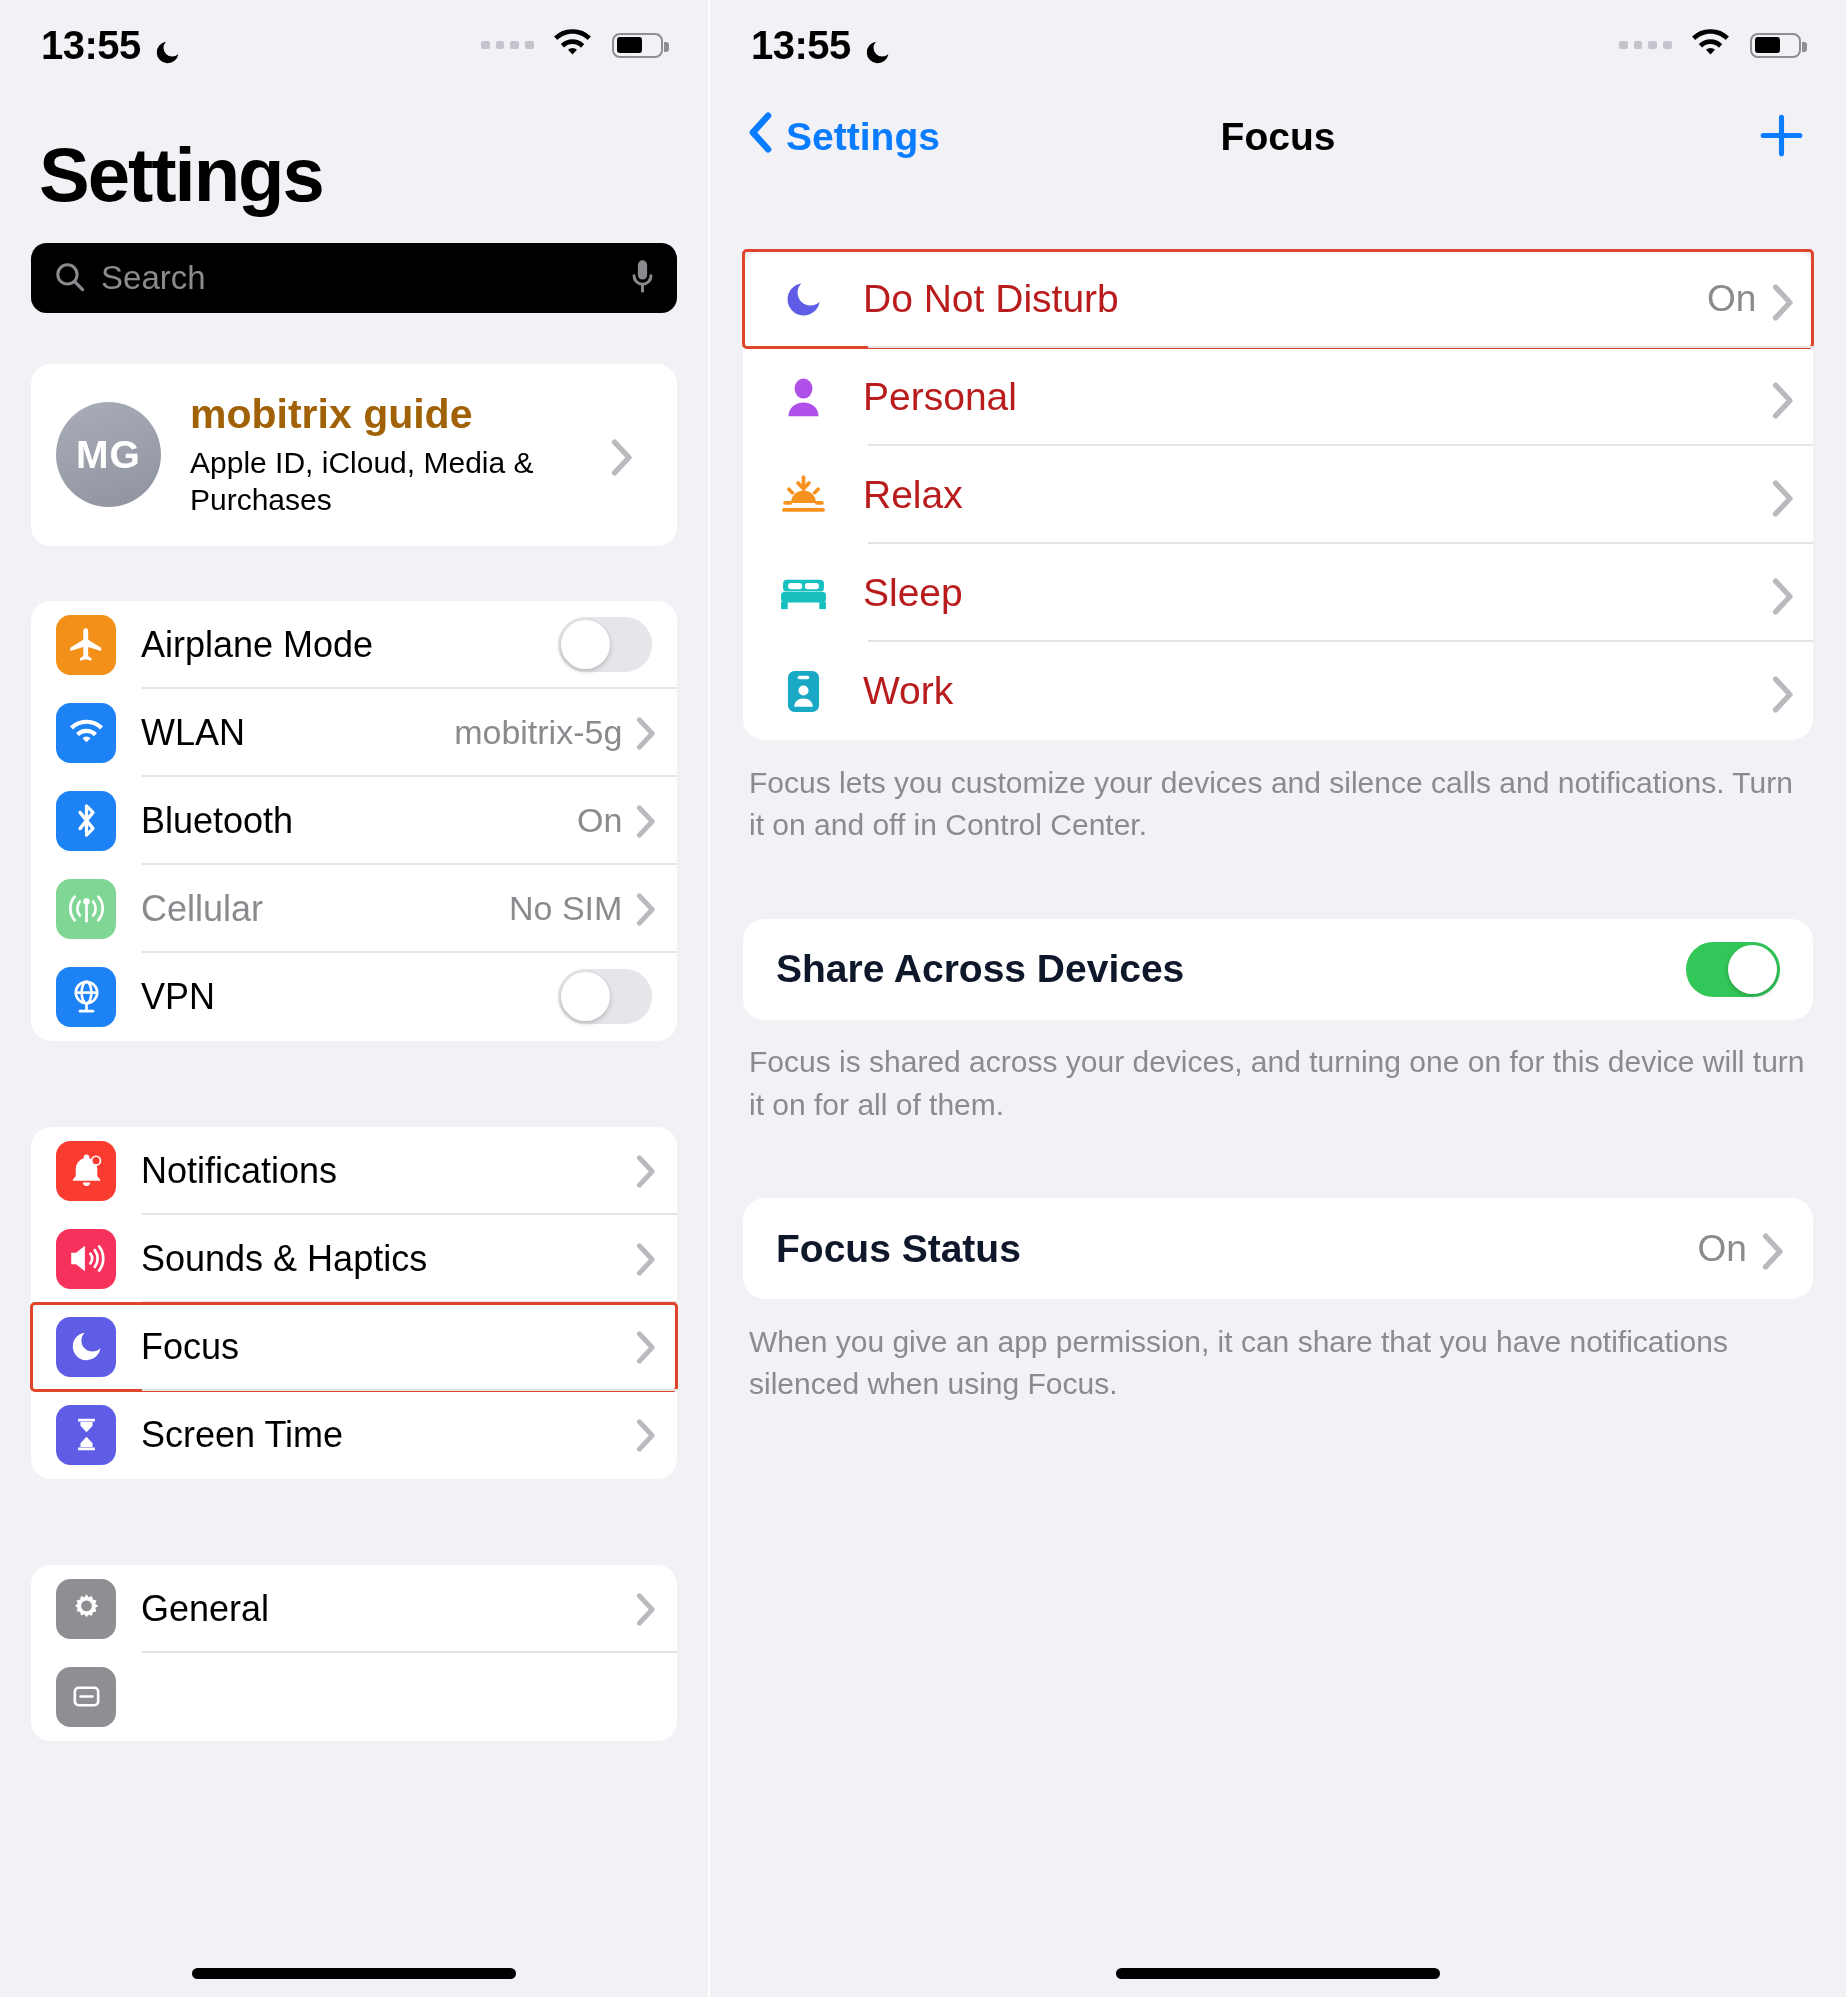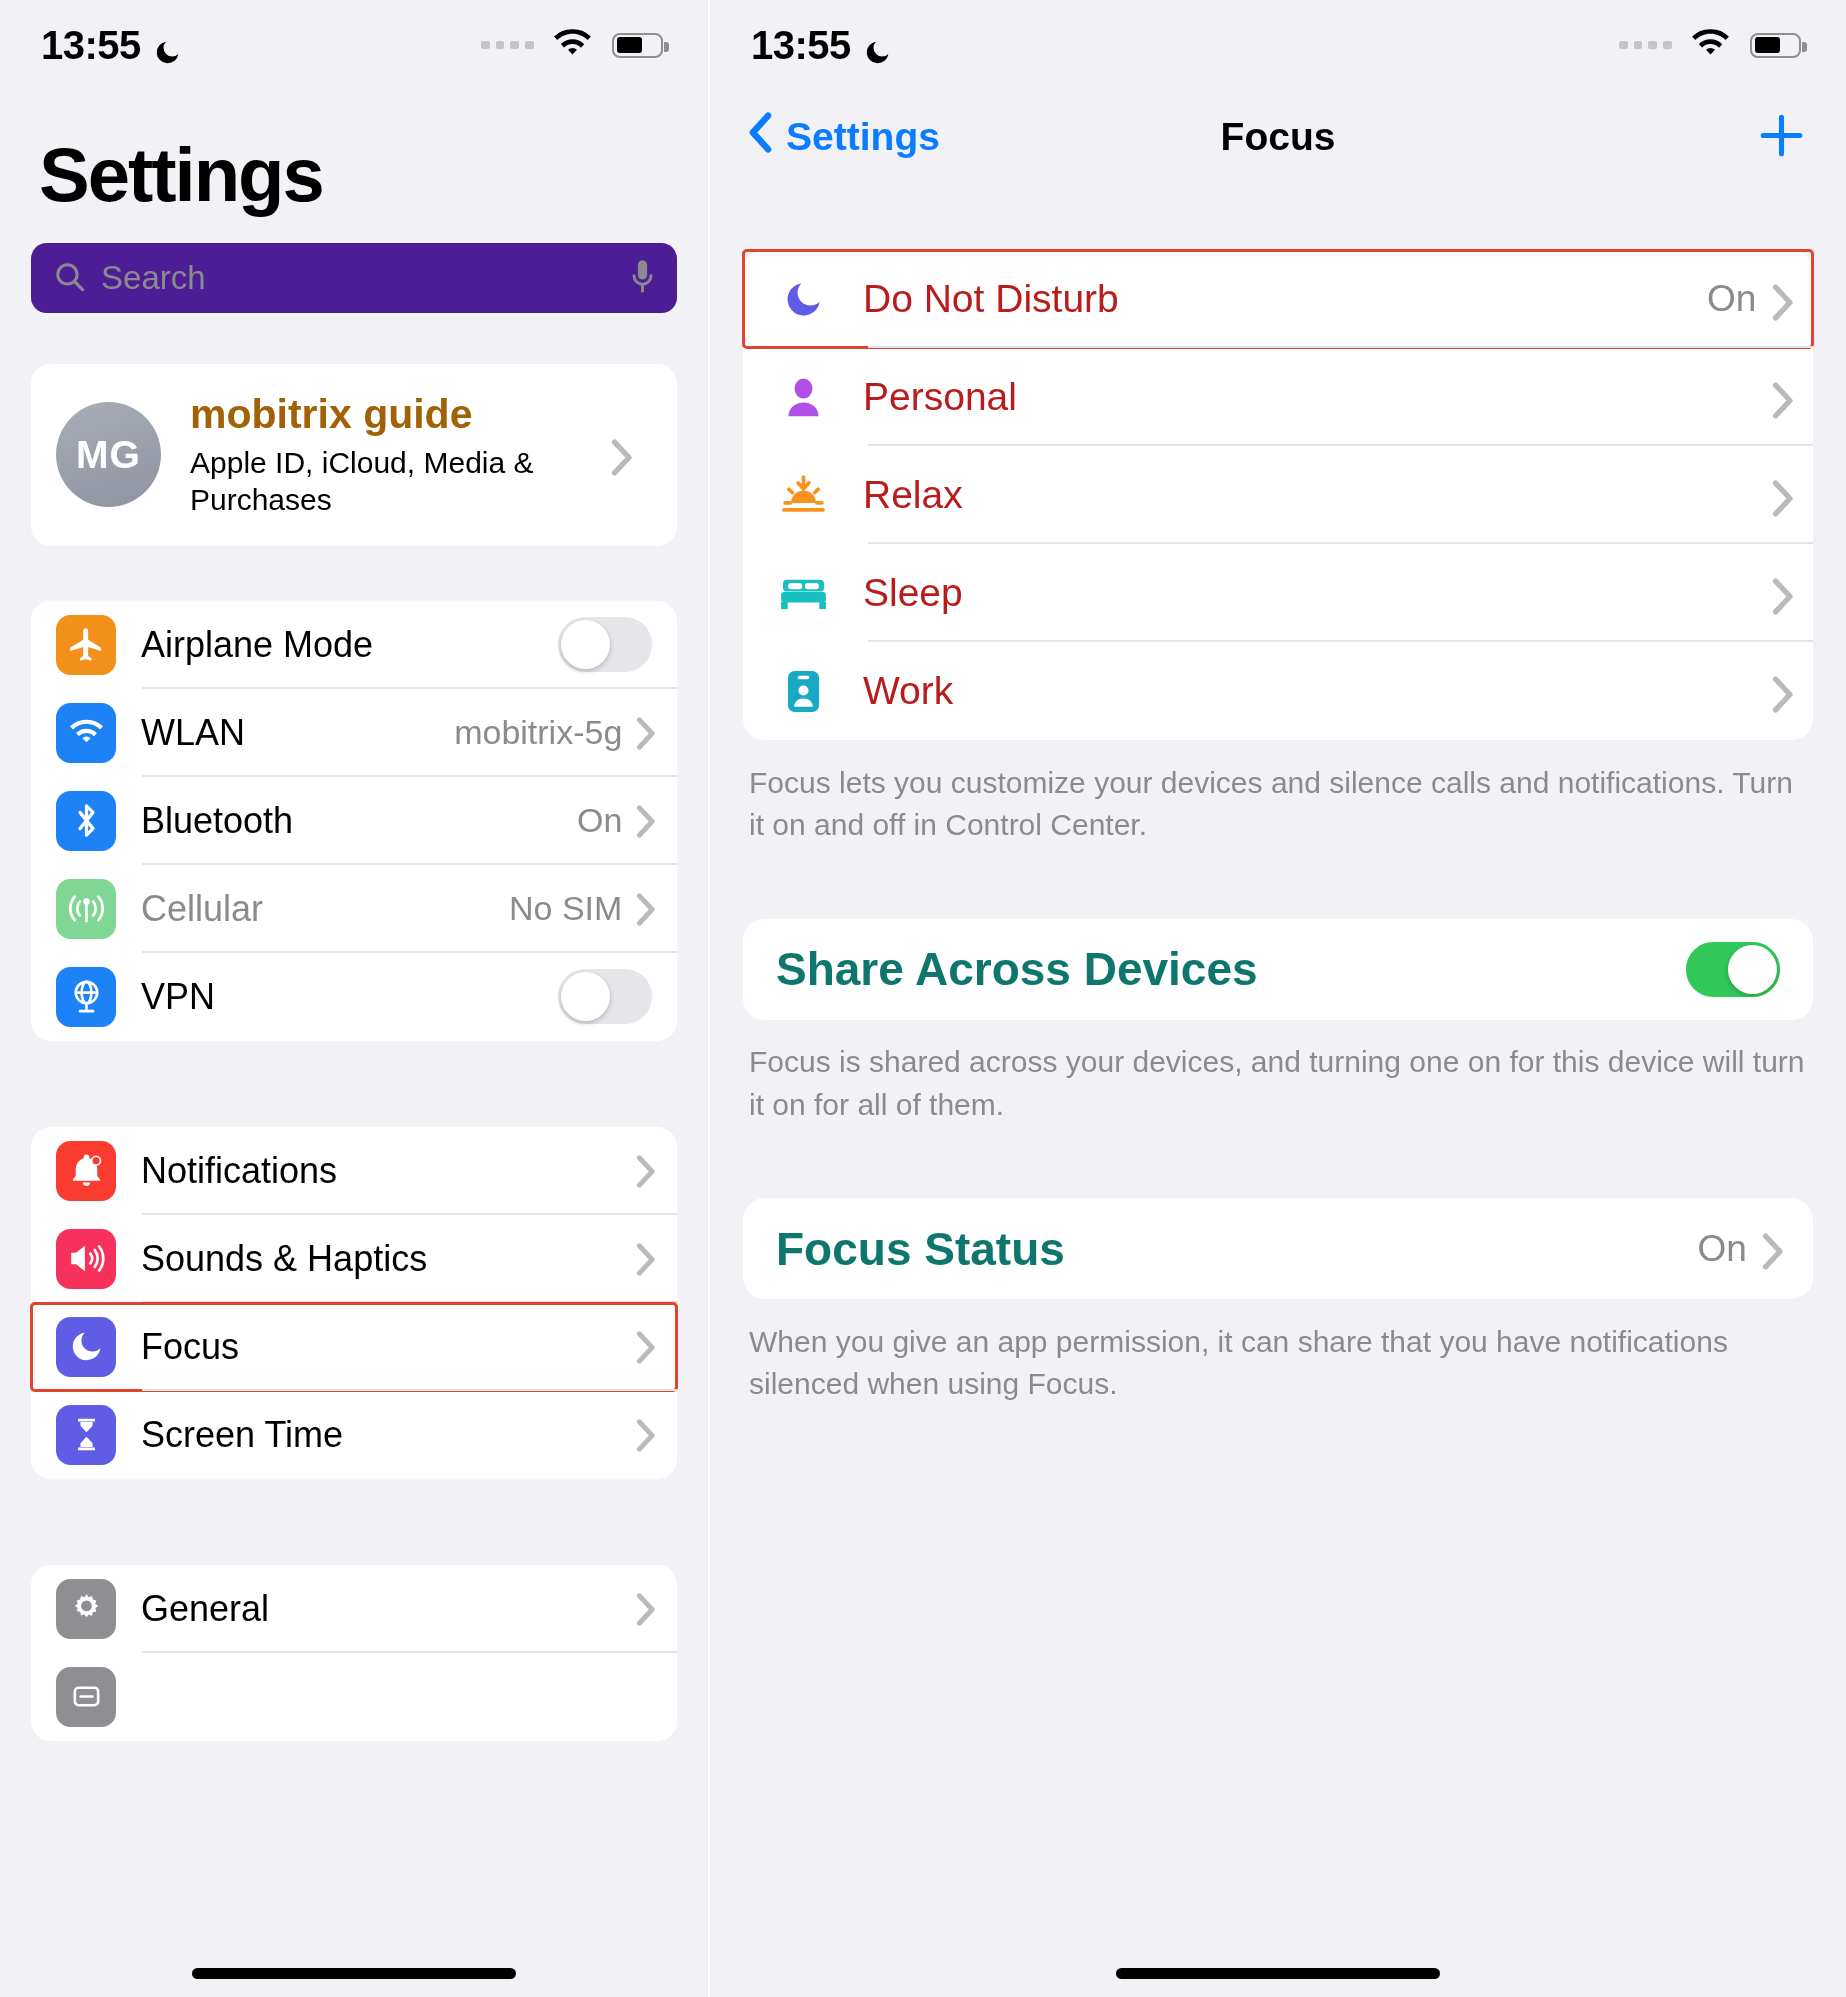--- a/index.html
+++ b/index.html
@@ -32,21 +32,21 @@
   }
   .batt::after{
     content:""; position:absolute; right:-7.8px; top:7.8px; width:4.9px; height:9.8px;
     background:#8e8e93; border-radius:0 2.9px 2.9px 0;
   }
   .batt i { display:block; height:100%; width: 62%; background:#000; border-radius:2.9px; }
 
   
   .big-title { font-size: 76px; font-weight: 800; letter-spacing: -2px; padding: 41px 0 25px 39px; color:#000; }
   .searchbar {
-    margin: 0 31px; height: 70px; background: #4c1d95; border-radius: 15.6px;
+    margin: 0 31px; height: 70px; background: #000000; border-radius: 15.6px;
     display: flex; align-items: center; padding: 0 21.5px; gap: 15.6px;
   }
   .search-ph { font-size: 33px; color: #8a8a8f; flex: 1; }
 
   
   .card { background: #fff; border-radius: 19.5px; margin: 0 31px; overflow: visible; }
   .row {
     display: flex; align-items: center; min-height: 88px;
     padding-left: 25px; position: relative;
   }
@@ -95,21 +95,21 @@
 
   .rcard { background:#fff; border-radius: 21.5px; margin: 0 33px; }
   .rrow { display:flex; align-items:center; min-height: 98px; padding-left: 29px; position:relative; }
   .rrow .sep { position:absolute; left: 125px; right:0; bottom:0; height:2px; background:#e4e4e8; }
   .rrow:last-child .sep { display:none; }
   .rglyph { width: 62px; margin-right: 29px; display:flex; align-items:center; justify-content:center; flex:none; }
   .rlabel { font-size: 39px; color:#b91c1c; flex:1; }
   .rvalue { font-size: 37px; color:#8a8a8f; margin-right:15.6px; }
 
   .plain-row { display:flex; align-items:center; min-height: 101px; padding: 0 33px 0 33px; }
-  .plain-label { font-size: 46px; font-weight:700; color:#0f766e; flex:1; }
+  .plain-label { font-size: 39px; font-weight:700; color:#0f172a; flex:1; }
 
   
   .home-ind { position:absolute; bottom: 17.6px; left:50%; transform: translateX(-50%);
               width: 324px; height: 11.7px; background:#000; border-radius: 5.9px; }
 </style>
 </head>
 <body>
 
 <div class="screens">
 

